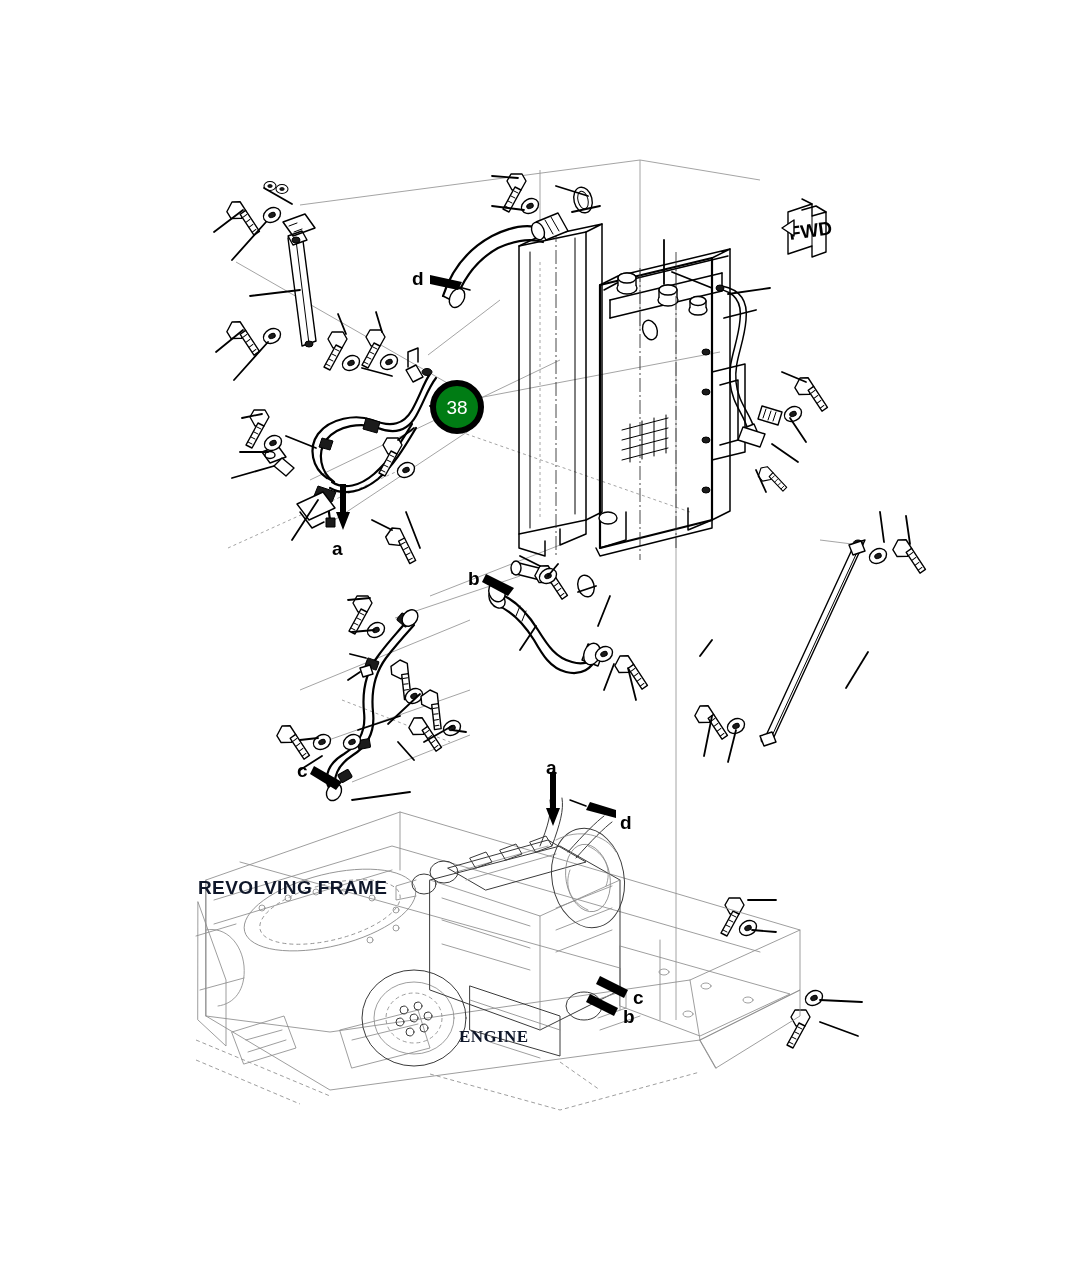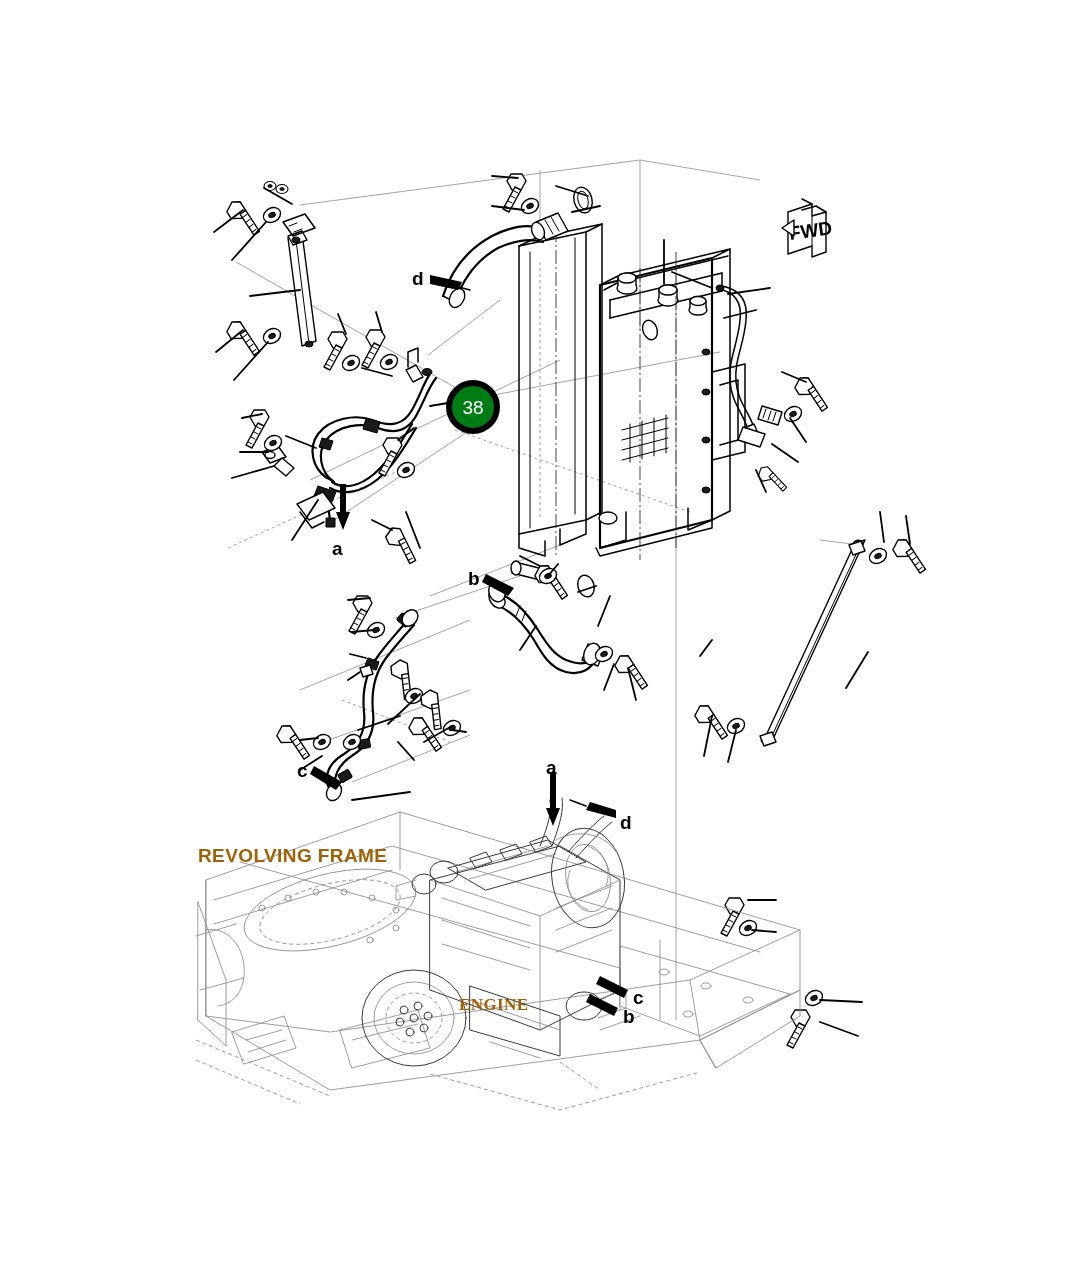--- a/index.html
+++ b/index.html
@@ -5,34 +5,34 @@
 <style>
   html,body{margin:0;padding:0;background:#ffffff;}
   body{
     width:1092px;height:1268px;position:relative;overflow:hidden;
     font-family:"Liberation Sans",sans-serif;
   }
   #stage{position:absolute;left:0;top:0;width:1092px;height:1268px;}
   #stage svg{position:absolute;left:0;top:0;}
 
   .txt-label{
-    position:absolute;font-weight:bold;color:#a16207;
+    position:absolute;font-weight:bold;color:#0f172a;
     font-family:"Liberation Sans",sans-serif;
-    white-space:nowrap;letter-spacing:.4px;
+    white-space:nowrap;letter-spacing:.4px;margin-top:32px;
   }
   #label-revolving-frame{left:198px;top:845px;font-size:19px;}
   #label-engine{left:459px;top:995px;font-size:17px;font-family:Liberation Serif, serif;}
 
   .callout-letter{
     position:absolute;font-weight:bold;font-size:19px;color:#000;
     font-family:"Liberation Sans",sans-serif;
   }
 
   #marker-38{
-    position:absolute;left:446px;top:380px;width:54px;height:54px;
+    position:absolute;left:430px;top:380px;width:54px;height:54px;
     border-radius:50%;
     background:#007c14;
     border:6px solid #000;
     box-sizing:border-box;
     color:#ffffff;
     font-family:"Liberation Sans",sans-serif;
     font-size:19px;font-weight:normal;
     display:flex;align-items:center;justify-content:center;
     line-height:1;
   }

